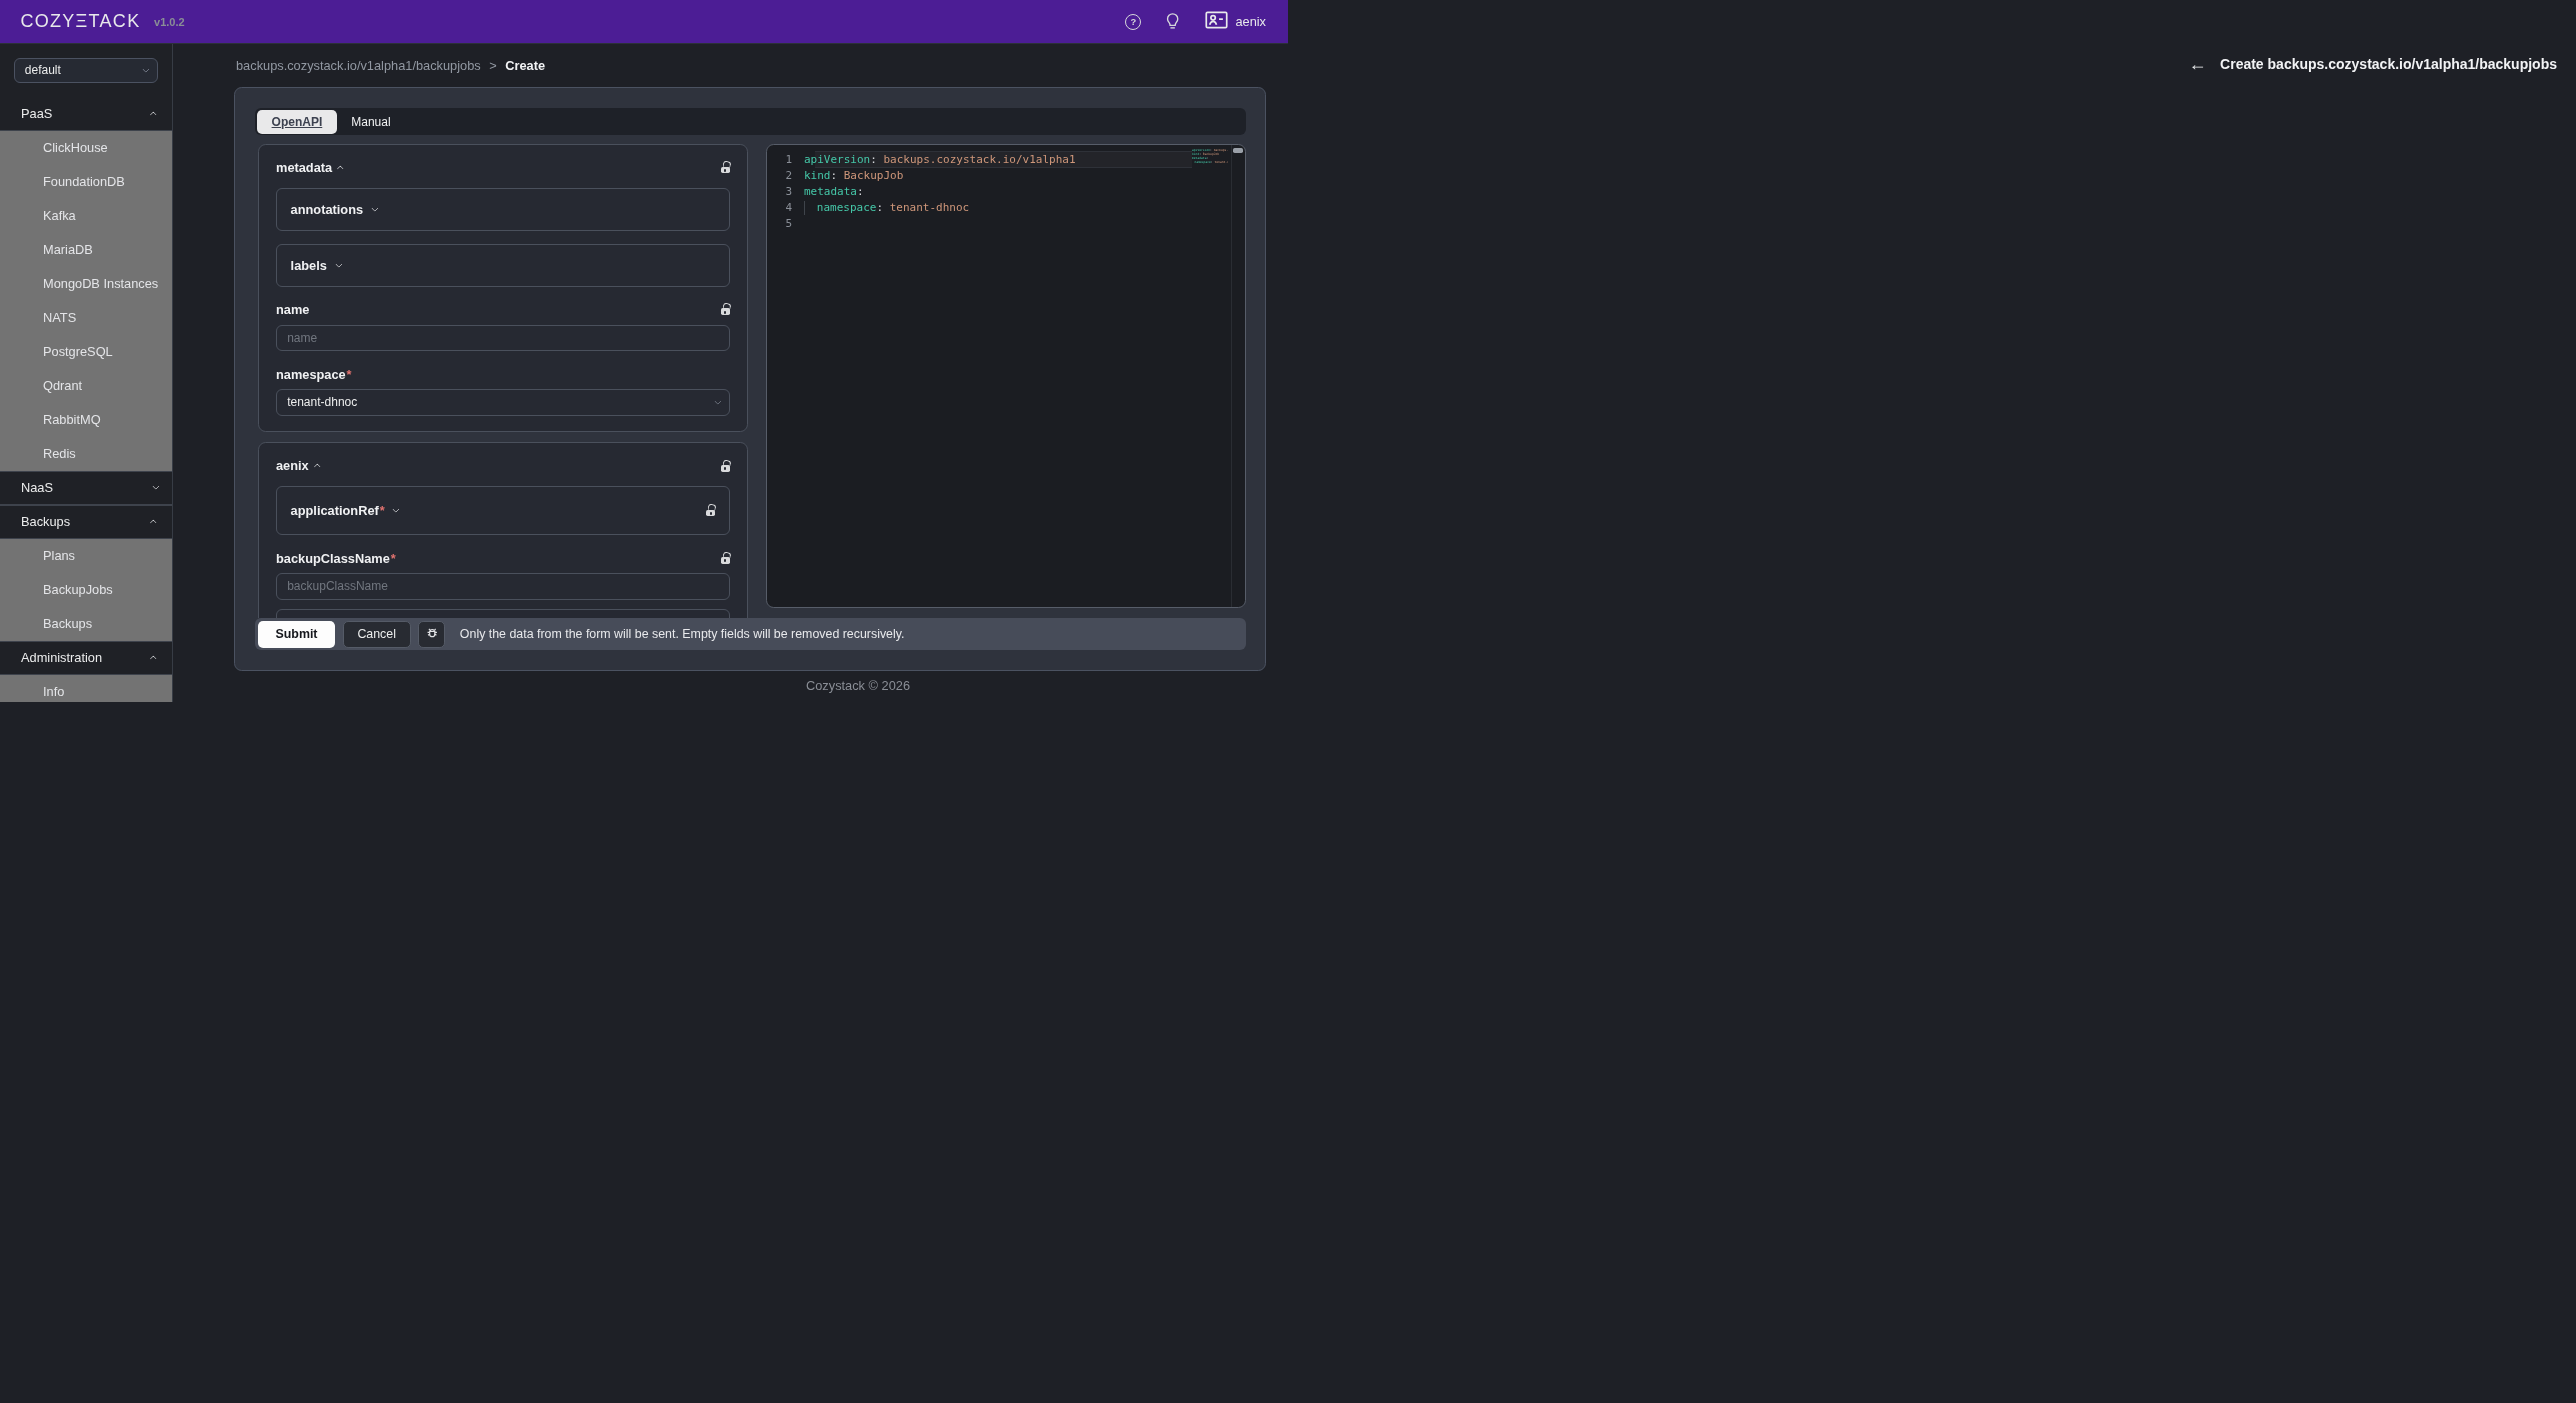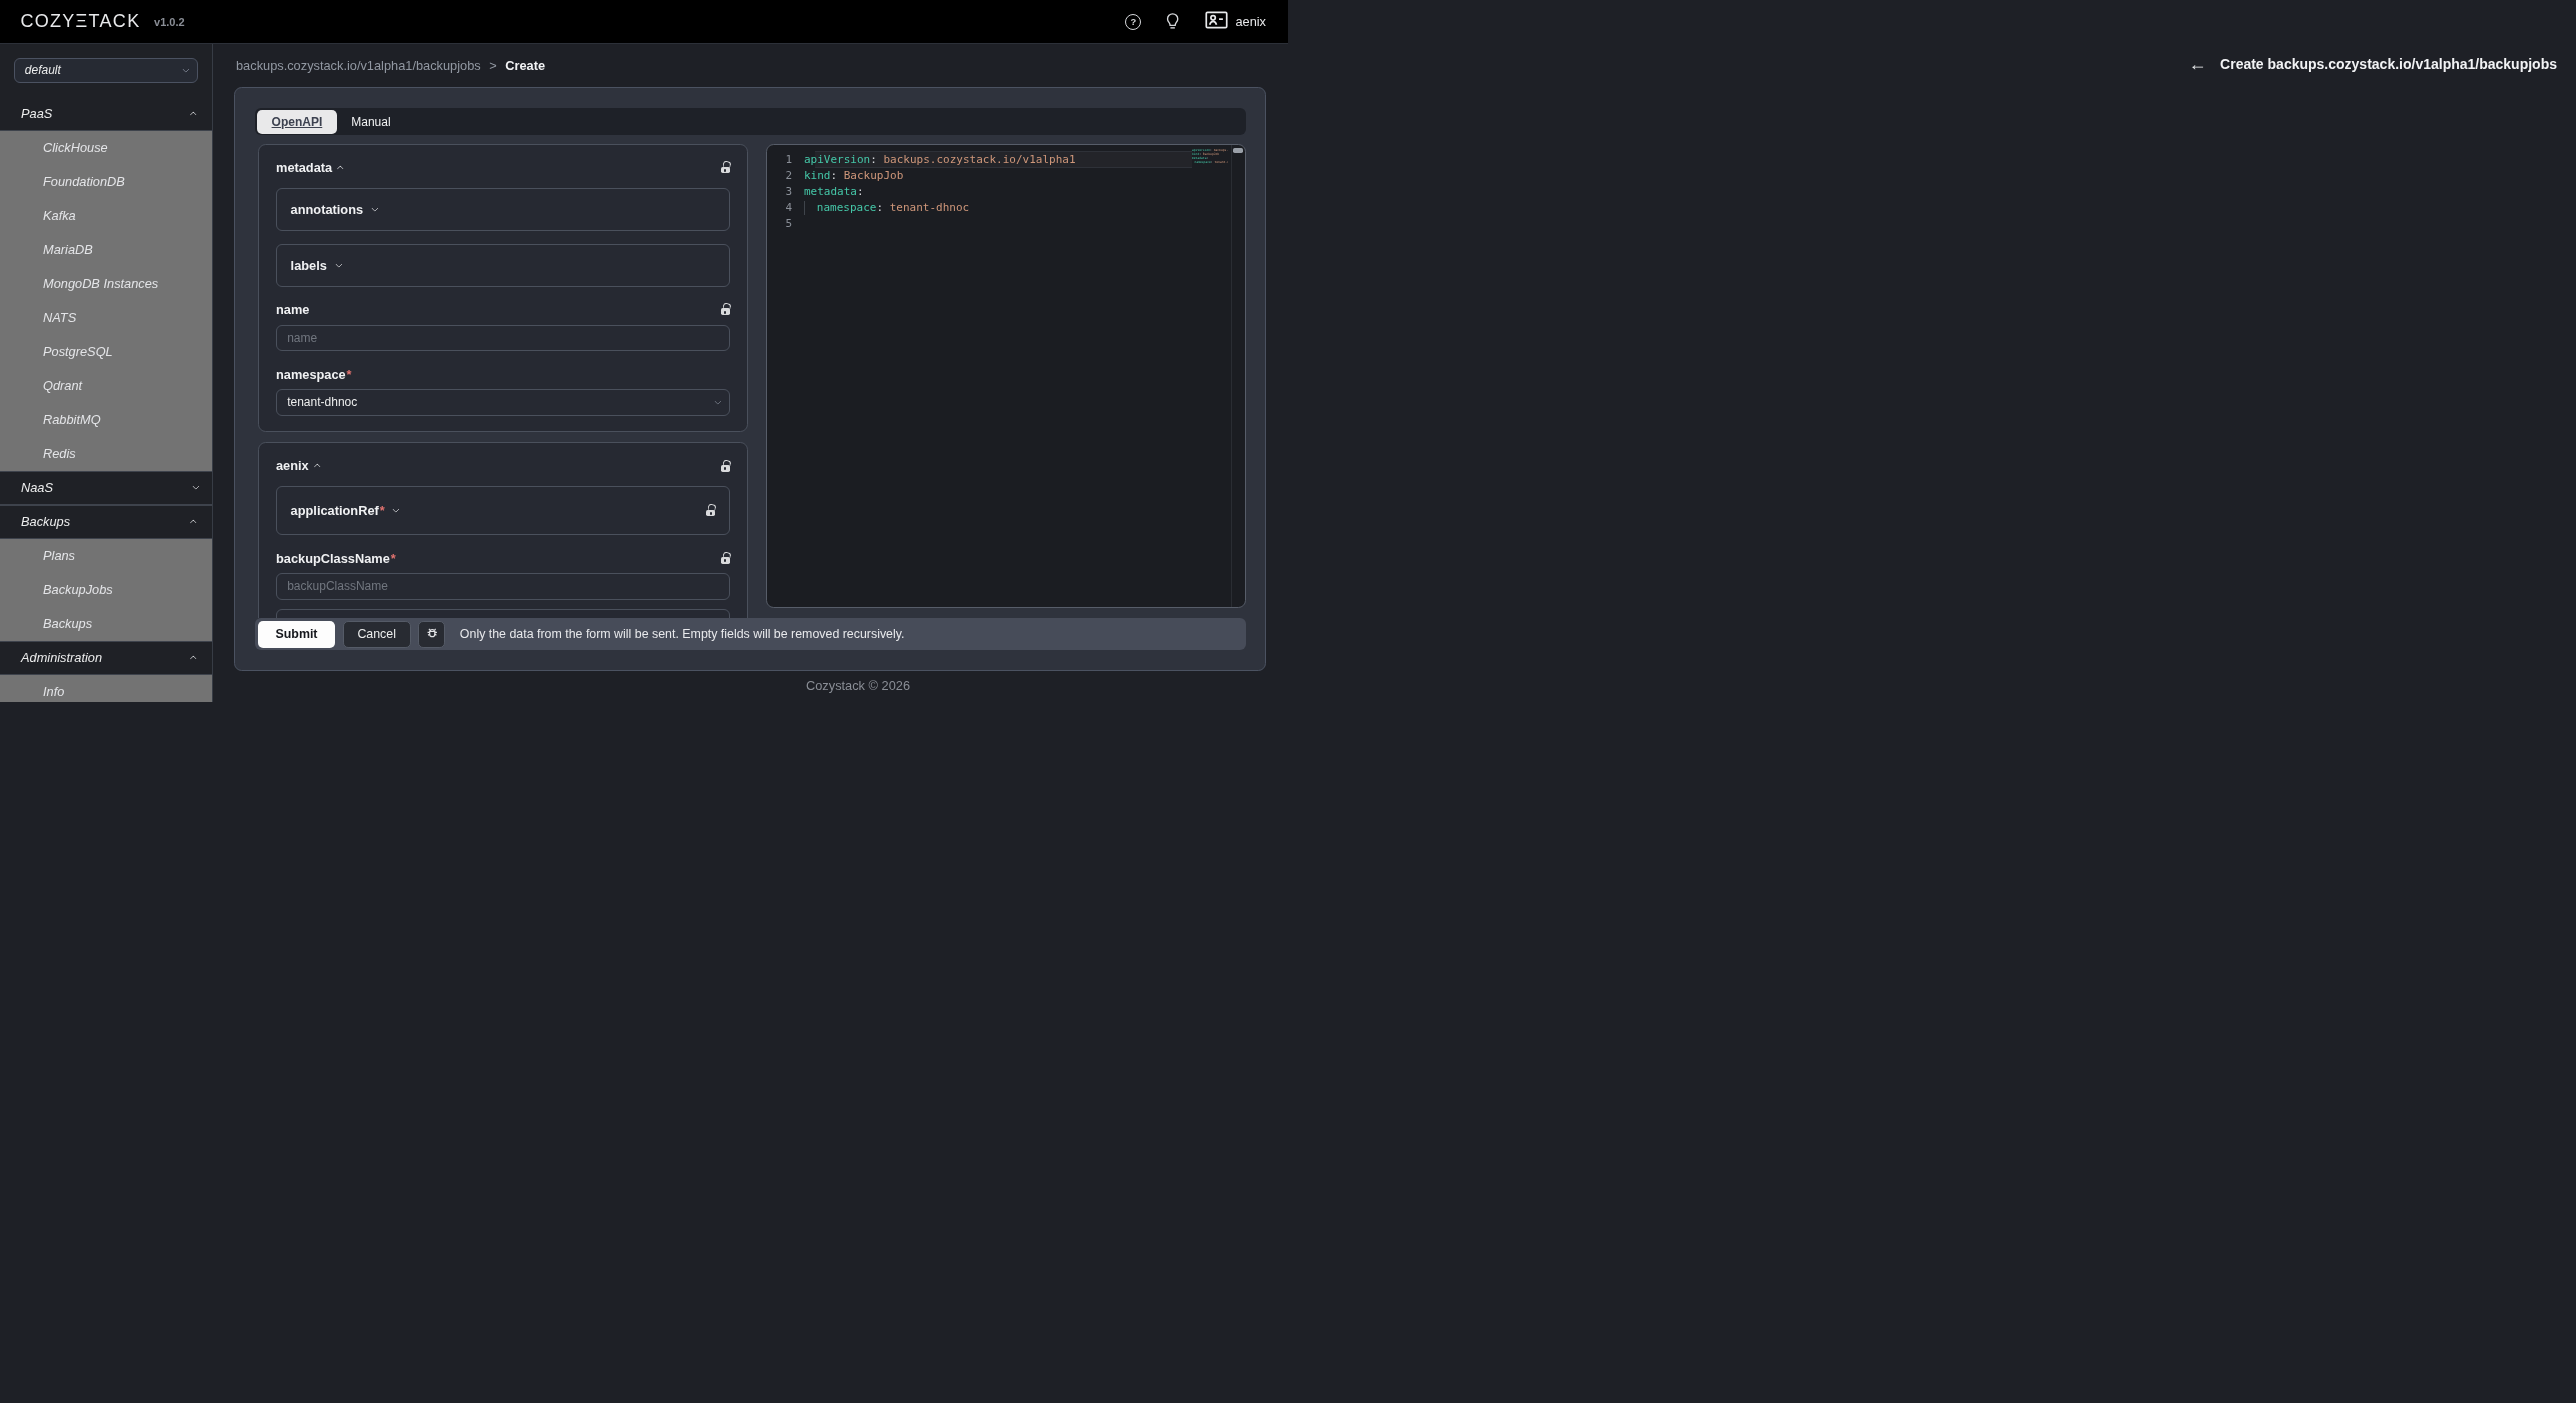--- a/index.html
+++ b/index.html
@@ -1,32 +1,32 @@
 <!DOCTYPE html>
 <html style="font-size:13.6px"><head>
 <meta charset="utf-8">
 <style>
   * { margin:0; padding:0; box-sizing:border-box; }
   html,body { width:1288px; height:702px; overflow:hidden; background:#1e2026;
     font-family:"Liberation Sans", sans-serif; color:#e6e7e9; }
 
   
-  .hdr { position:absolute; left:0; top:0; width:1288px; height:44px; background:#000000;
+  .hdr { position:absolute; left:0; top:0; width:1288px; height:44px; background:#4c1d95;
     border-bottom:0.9px solid #2c3038; display:flex; align-items:center; z-index:5; }
   .logo { margin-left:20.4px; font-size:18px; letter-spacing:1.3px; font-weight:400; color:#e8e9eb; }
   .ver { margin-left:13.6px; font-size:11px; font-weight:700; color:#8a8e96; }
   .hdr-right { margin-left:auto; display:flex; align-items:center; gap:24px; padding-right:22px; }
   .icon-btn { cursor:pointer; display:flex; align-items:center; }
   .help-circle { width:16px; height:16px; border:1.4px solid #d6d8db; border-radius:50%;
     display:flex; align-items:center; justify-content:center; font-size:9.4px; font-weight:700; color:#d6d8db; }
   .user-chip { display:flex; align-items:center; gap:7.7px; font-size:12.8px; color:#e8e9eb; }
 
   
-  .sidebar { position:absolute; left:0; top:44px; width:213px; height:658px; background:#1f2126;
-    border-right:0.9px solid #373c45; overflow:hidden;font-style:italic; }
+  .sidebar { position:absolute; left:0; top:44px; width:173px; height:658px; background:#1f2126;
+    border-right:0.9px solid #373c45; overflow:hidden; }
   .proj-select { margin:13.6px; height:25.6px; background:#262a33; border:0.9px solid #4b5261; border-radius:6px;
     display:flex; align-items:center; padding:0 10.2px; font-size:12px; color:#eceded; cursor:pointer; }
   .proj-select .chev { margin-left:auto; border-color:#8a90a0; }
   .sec-hdr { height:34px; display:flex; align-items:center; padding:0 15.3px 0 21px; font-size:12.8px;
     color:#eceded; background:#1f2126; border-top:0.9px solid #3e434c; border-bottom:0.9px solid #3e434c; cursor:pointer; }
   .sec-hdr:first-of-type { border-top:none; }
   .sec-hdr .chev { margin-left:auto; }
   .sec-items { background:#737373; }
   .side-item { height:34px; display:flex; align-items:center; padding-left:43px; font-size:12.8px;
     color:#e4e5e8; cursor:pointer; }

